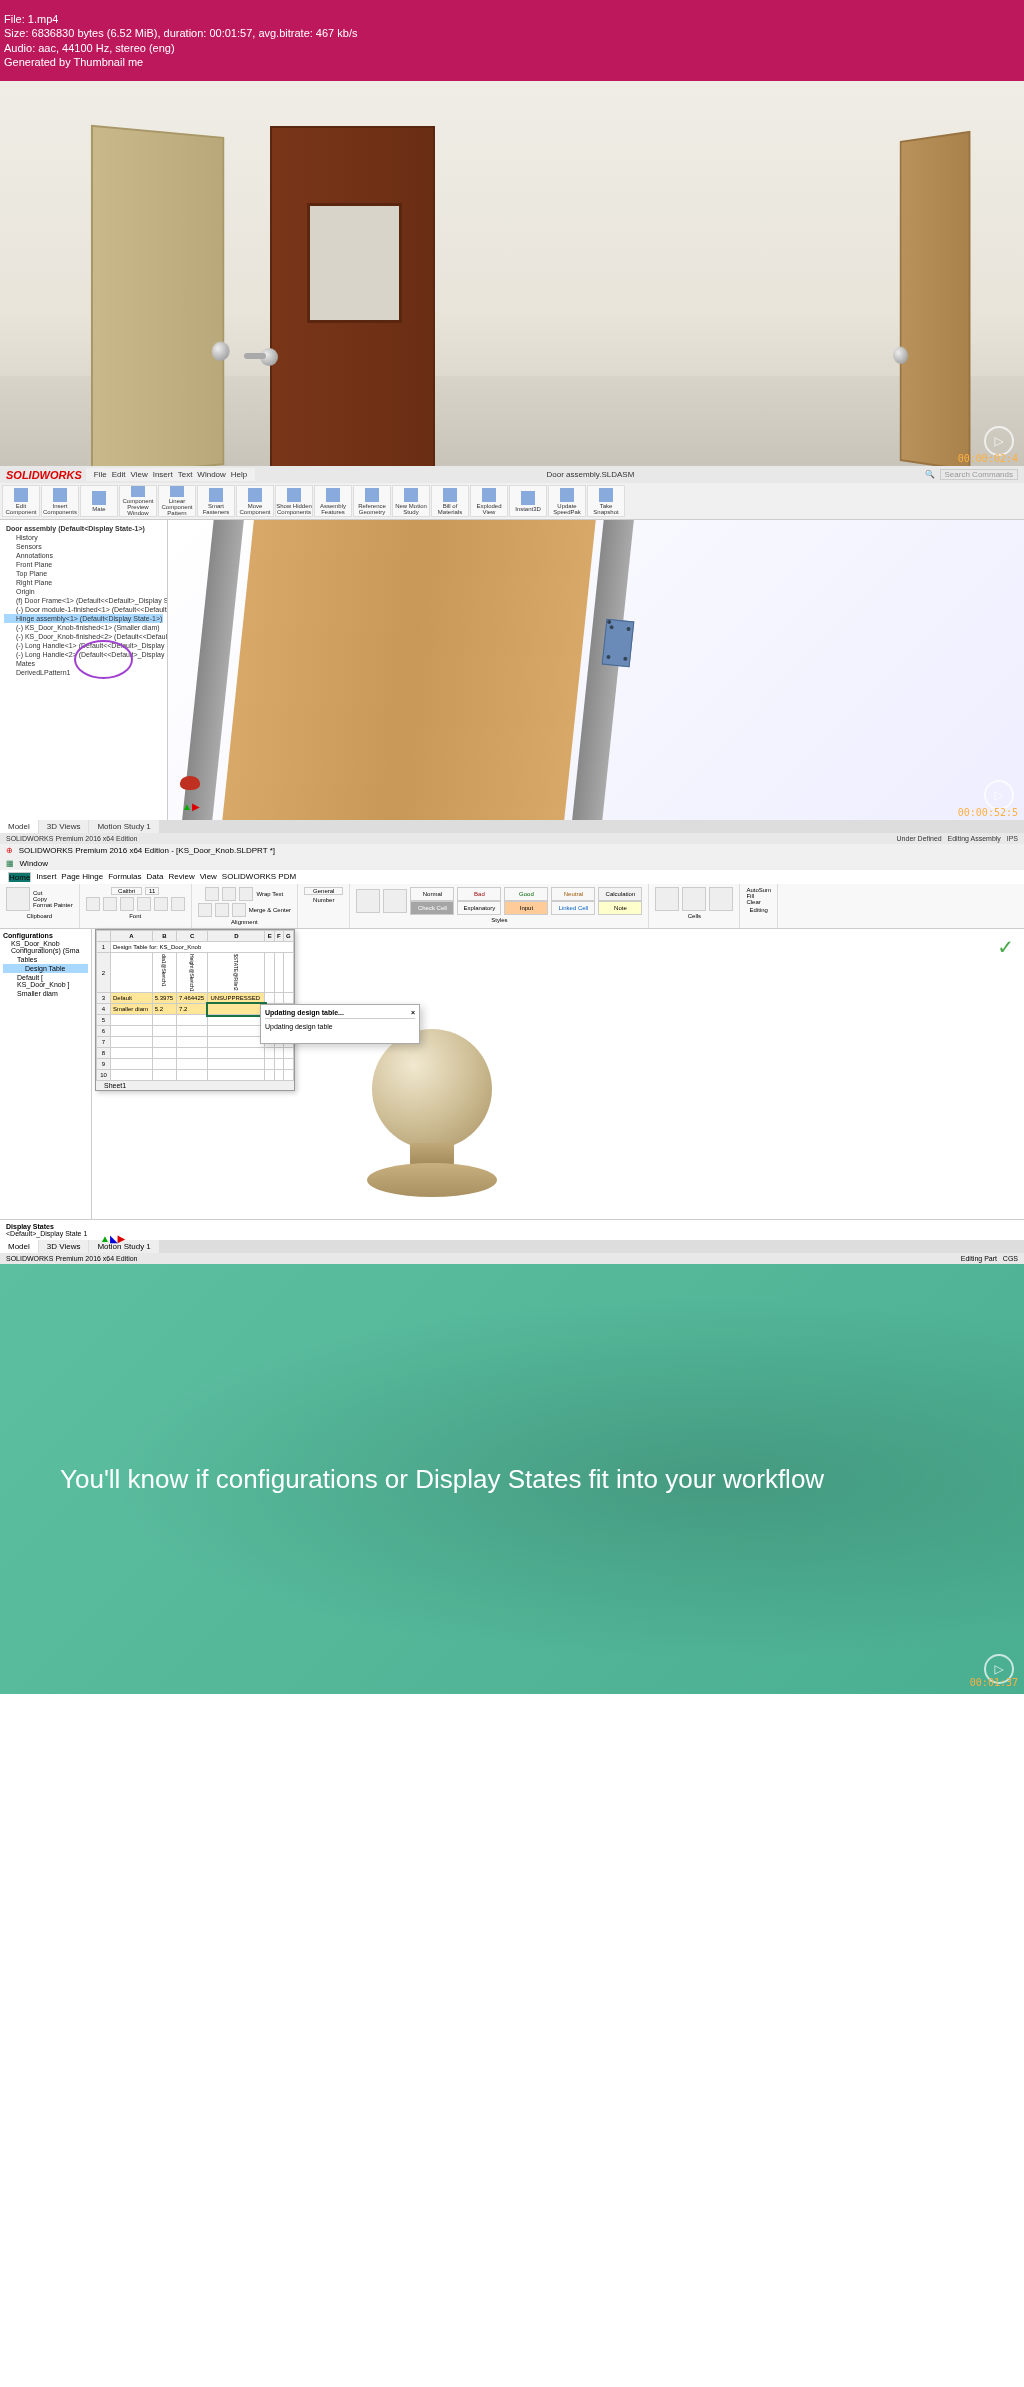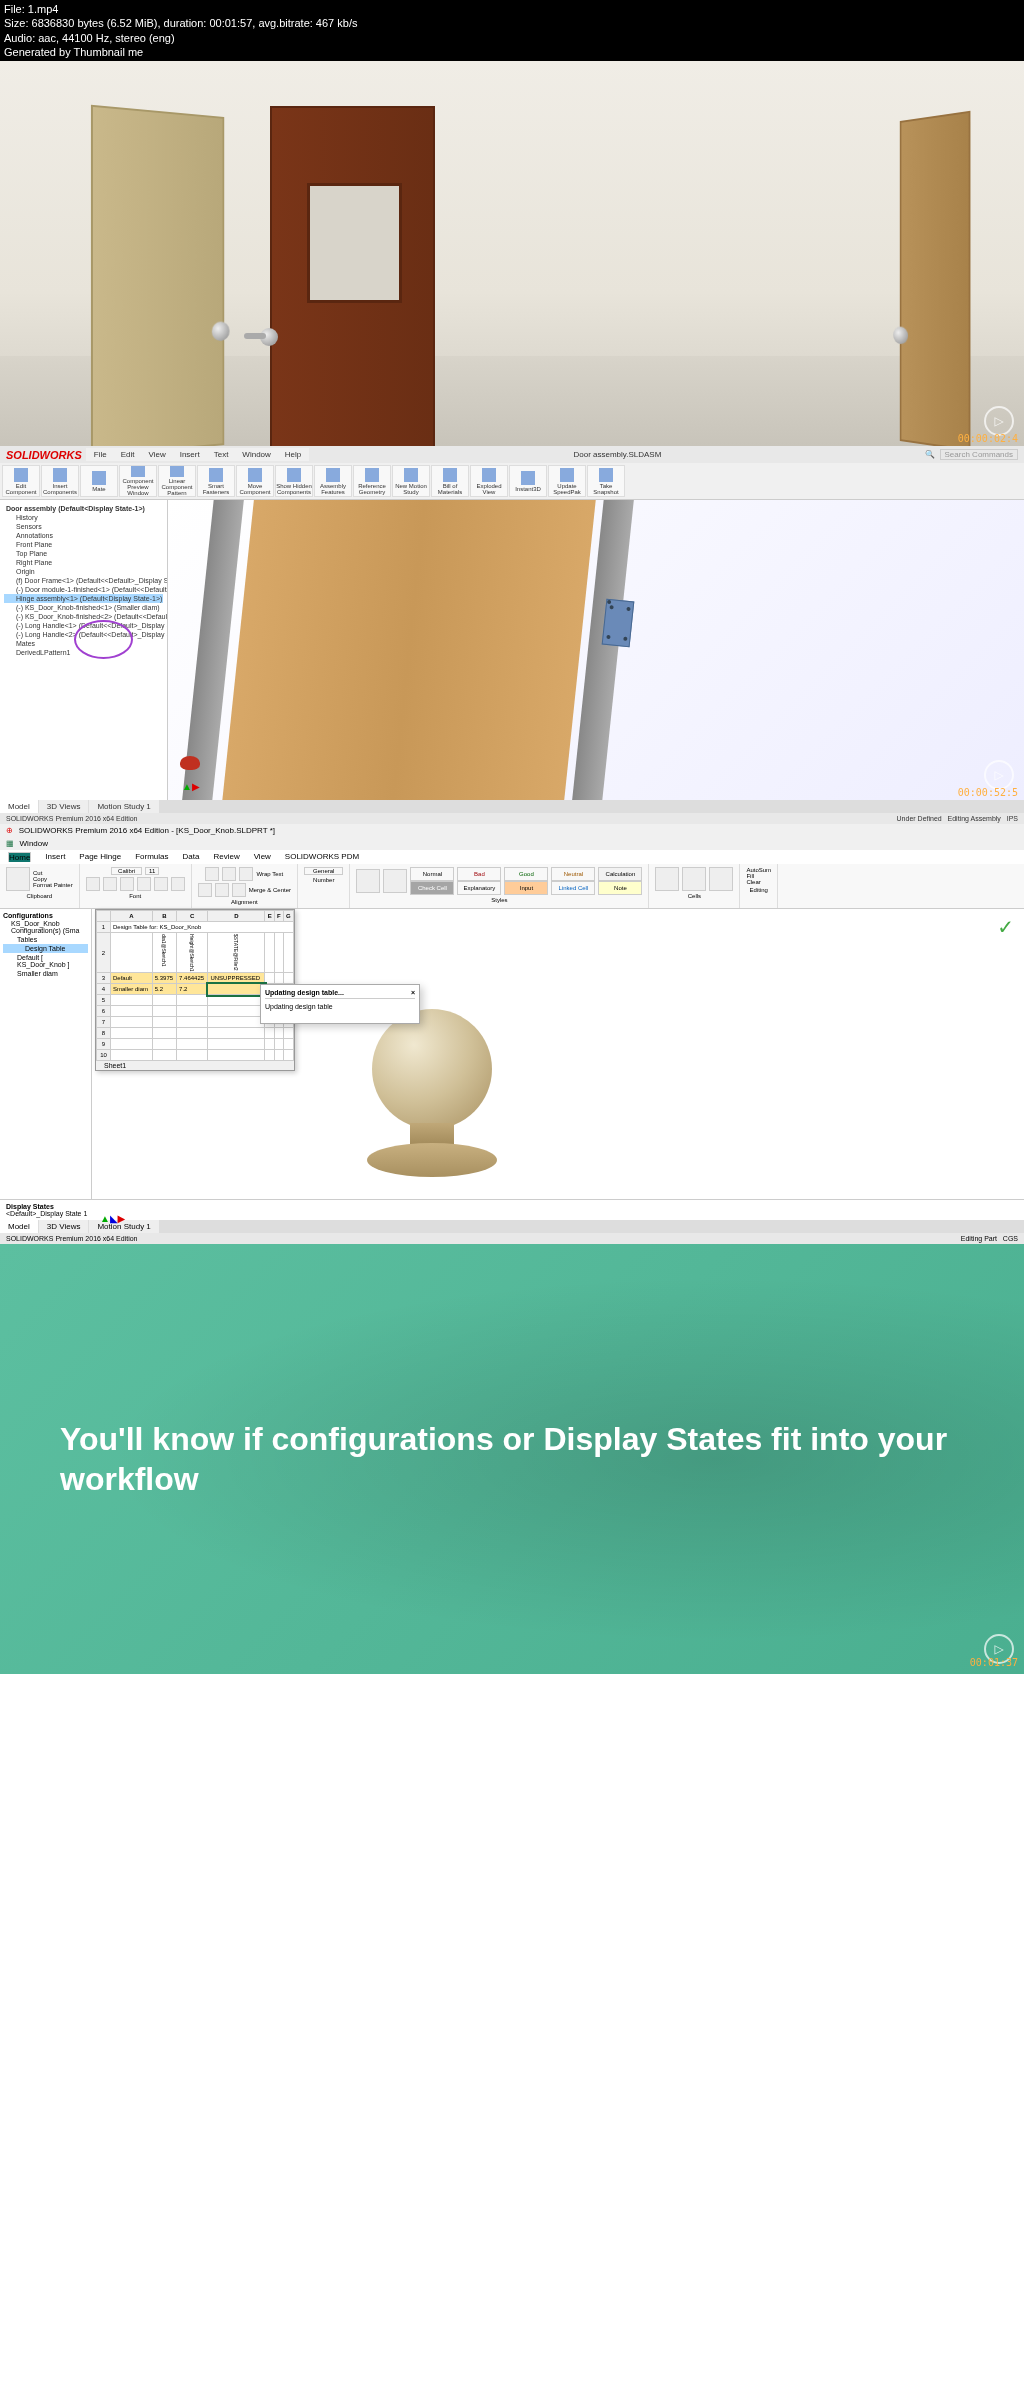--- a/index.html
+++ b/index.html
@@ -1,37 +1,37 @@
 <!DOCTYPE html>
 <html><head>
 <meta charset="utf-8">
 <style>
 * { margin:0; padding:0; box-sizing:border-box; font-family:Arial,sans-serif; }
 body { background:#fff; width:1024px; }
 
 
-.vidinfo { background:#000000; color:#fff; font-size:11px; padding:2px 4px; line-height:1.3; }
+.vidinfo { background:#be185d; color:#fff; font-size:11px; padding:12px 4px; line-height:1.3; }
 .render { position:relative; height:385px; background:linear-gradient(#f0ede6 0%,#e8e4da 60%,#d0ccc2 100%); overflow:hidden; }
 .floor { position:absolute; bottom:0; left:0; right:0; height:90px; background:linear-gradient(#d8d4ca,#c8c4ba); }
 .door1 { position:absolute; left:90px; top:50px; width:140px; height:340px; background:linear-gradient(90deg,#c9b88a,#b8a87a); transform:perspective(600px) rotateY(18deg); border:2px solid #a89868; }
 .door1 .knob { position:absolute; right:-8px; top:210px; width:20px; height:20px; background:radial-gradient(circle at 35% 35%,#eee,#888); border-radius:50%; }
 .door2 { position:absolute; left:270px; top:45px; width:165px; height:350px; background:linear-gradient(90deg,#7a3518,#6a2e14); border:2px solid #5a2610; }
 .door2 .win { position:absolute; left:35px; top:75px; width:95px; height:120px; background:#d8d4ca; border:3px solid #5a2610; }
 .door2 .handle { position:absolute; left:-12px; top:220px; width:18px; height:18px; background:radial-gradient(circle at 35% 35%,#eee,#888); border-radius:50%; }
 .door2 .lever { position:absolute; left:-28px; top:225px; width:22px; height:6px; background:#aaa; border-radius:3px; }
 .door3 { position:absolute; right:50px; top:55px; width:80px; height:330px; background:linear-gradient(90deg,#b8925a,#a8824a); transform:perspective(600px) rotateY(-28deg); border:2px solid #987240; }
 .door3 .knob { position:absolute; left:-10px; top:210px; width:18px; height:18px; background:radial-gradient(circle at 35% 35%,#eee,#888); border-radius:50%; }
 .playov { position:absolute; right:10px; bottom:10px; width:30px; height:30px; border:2px solid rgba(255,255,255,.7); border-radius:50%; display:flex; align-items:center; justify-content:center; color:rgba(255,255,255,.8); font-size:12px; }
 .ts { position:absolute; right:6px; bottom:2px; color:#ffb040; font-size:10px; font-family:monospace; }
 
 
 .sw { background:#f8f8f8; font-size:8px; color:#333; }
 .sw-title { background:#e8e8e8; padding:2px 6px; display:flex; align-items:center; gap:4px; }
 .sw-logo { color:#d00; font-weight:bold; font-style:italic; font-size:11px; }
-.sw-menu { display:flex; gap:14px; padding:2px 8px; background:#f0f0f0; font-size:8px; }
+.sw-menu { display:flex; gap:5px; padding:2px 8px; background:#f0f0f0; font-size:8px; }
 .sw-tb { display:flex; gap:1px; padding:2px; background:#f0f0f0; border-bottom:1px solid #ccc; }
 .sw-tb .btn { width:38px; height:32px; background:#f8f8f8; border:1px solid #ddd; display:flex; flex-direction:column; align-items:center; justify-content:center; font-size:6px; text-align:center; }
 .sw-tb .btn .ico { width:14px; height:14px; background:#88aadd; margin-bottom:1px; }
 .sw-tabs { display:flex; gap:1px; background:#ddd; font-size:8px; }
 .sw-tabs span { padding:2px 8px; background:#eee; }
 .sw-tabs .act { background:#fff; }
 .sw-body { display:flex; height:300px; position:relative; }
 .sw-tree { width:168px; background:#fff; border-right:1px solid #ccc; padding:4px; font-size:7px; overflow:hidden; }
 .sw-tree .node { padding:1px 0 1px 12px; white-space:nowrap; }
 .sw-tree .hl { background:#a8d8ff; }
@@ -75,21 +75,21 @@
 .knob3d .neck { width:44px; height:24px; background:linear-gradient(#c0a878,#a08858); margin:-6px auto 0; }
 .knob3d .base { width:130px; height:34px; background:linear-gradient(#c8b080,#a89060); border-radius:50%; margin:-4px auto 0; }
 .popup { position:absolute; left:260px; top:75px; width:160px; height:40px; background:#fff; border:1px solid #aaa; box-shadow:3px 3px 8px rgba(0,0,0,.2); padding:4px; font-size:7px; z-index:10; }
 .xl-dispstates { background:#fff; border-top:1px solid #ccc; padding:3px 6px; font-size:7px; }
 .xl-botbar { position:relative; }
 .xl-botbar .origin { position:absolute; left:100px; bottom:20px; }
 
 
 .slide { position:relative; height:430px; background:linear-gradient(135deg,#5cbfa0,#4aaf90); display:flex; align-items:center; overflow:hidden; }
 .slide .bgphoto { position:absolute; inset:0; background:radial-gradient(ellipse at 70% 50%, rgba(0,0,0,.15), transparent 60%); }
-.slide h2 { color:#fff; font-size:32px; font-weight:700; padding:0 60px; line-height:1.25; position:relative; z-index:2; }
+.slide h2 { color:#fff; font-size:26px; font-weight:400; padding:0 60px; line-height:1.25; position:relative; z-index:2; }
 .slide .ts { bottom:6px; }
 </style>
 </head>
 <body>
 
 <div class="vidinfo">
   <div>File: 1.mp4</div>
   <div>Size: 6836830 bytes (6.52 MiB), duration: 00:01:57, avg.bitrate: 467 kb/s</div>
   <div>Audio: aac, 44100 Hz, stereo (eng)</div>
   <div>Generated by Thumbnail me</div>

